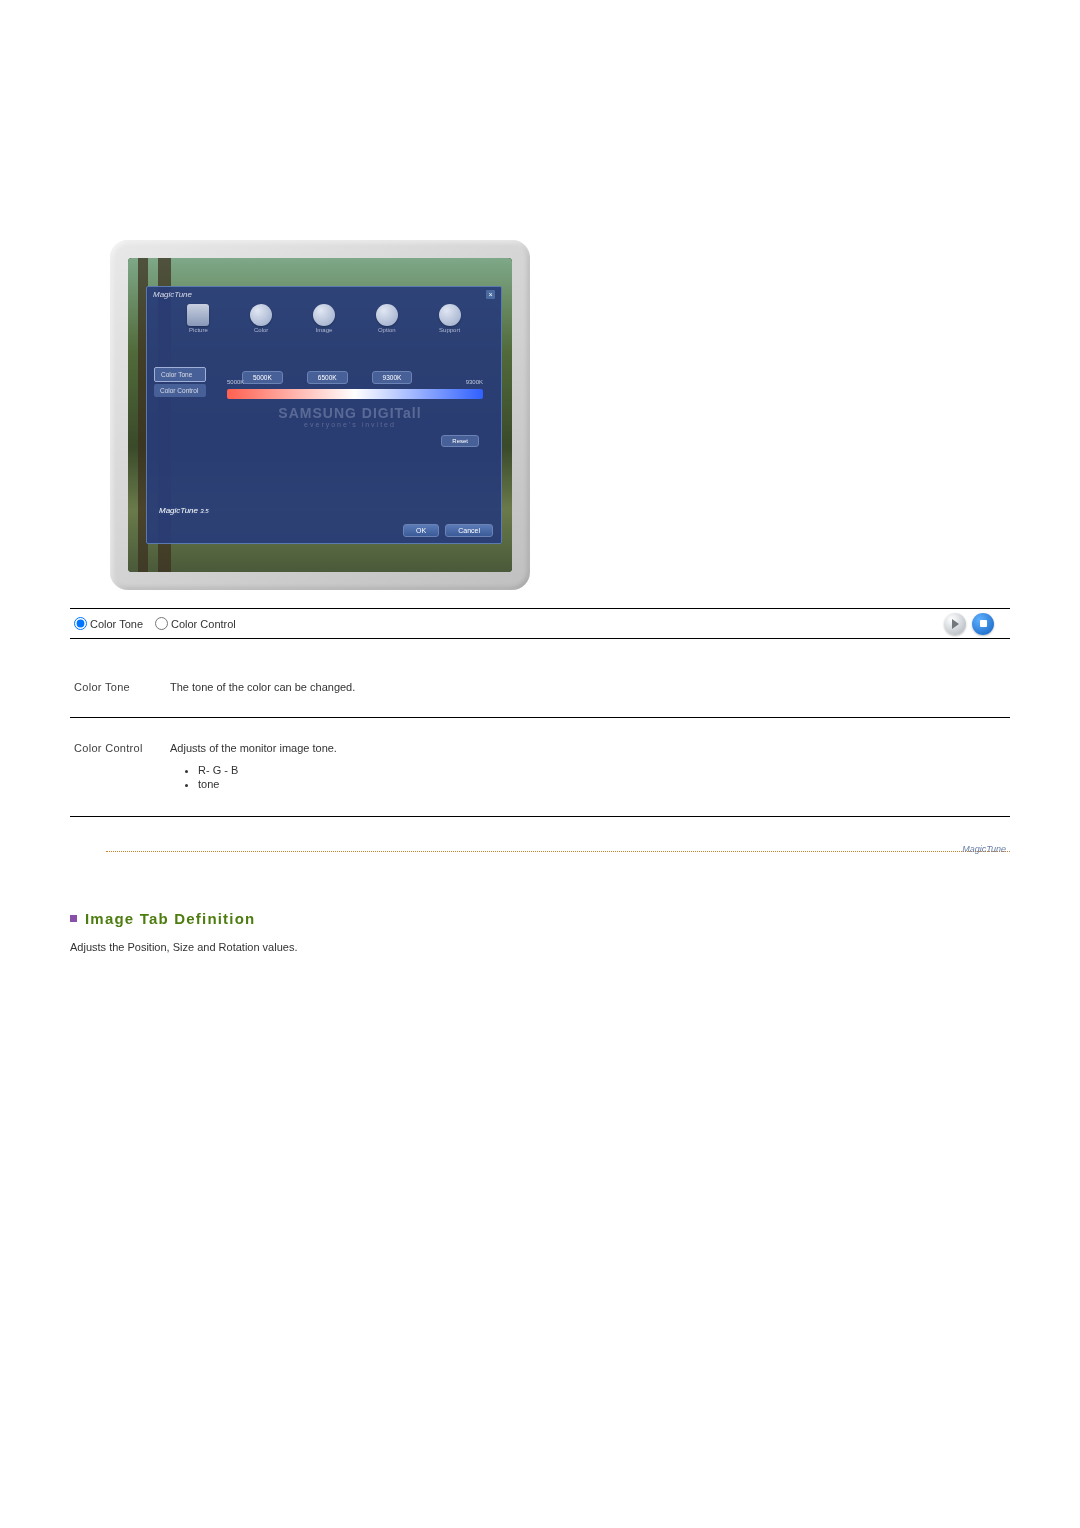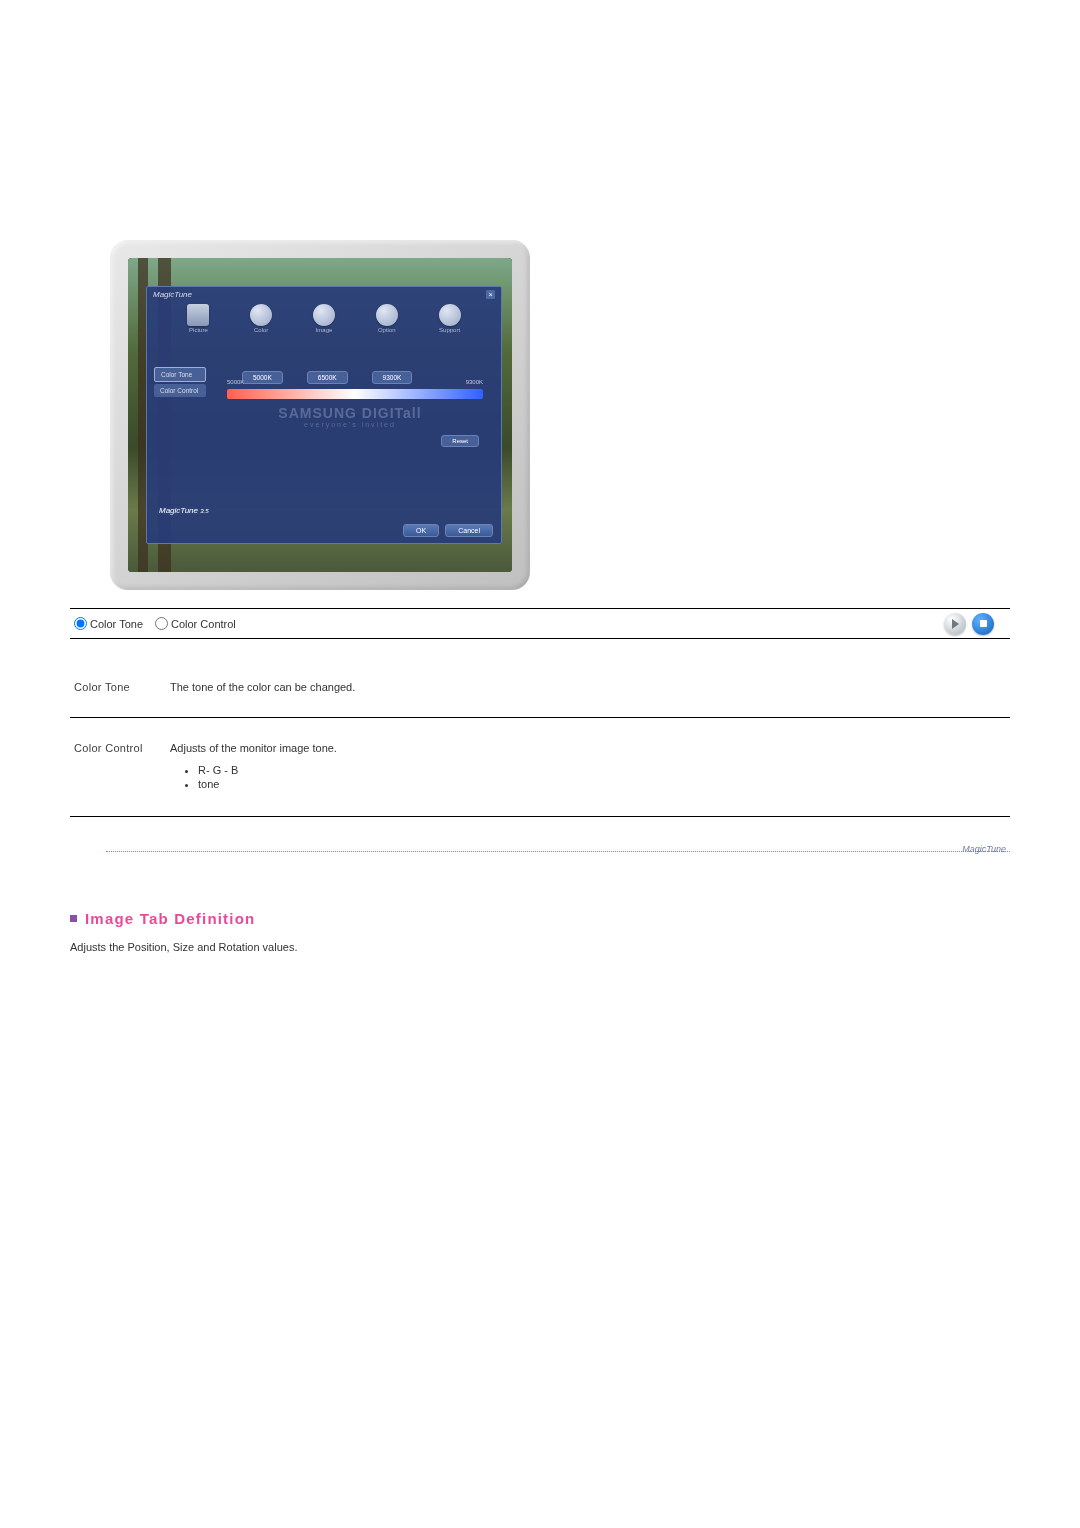--- a/index.html
+++ b/index.html
@@ -220,21 +220,21 @@
     }
     .sq-bullet {
       width: 7px; height: 7px;
       background: #8850a8;
       display: inline-block;
     }
     .section-head h3 {
       font-size: 15px;
       font-weight: bold;
       letter-spacing: 1.2px;
-      color: #ec4899;
+      color: #4d7c0f;
     }
     .section-desc { font-size: 11px; margin-top: 14px; }
   </style>
 </head>
 <body>
 
 <div class="monitor-wrap">
   <div class="monitor-frame">
     <div class="screen">
       <div class="photo-bg">

